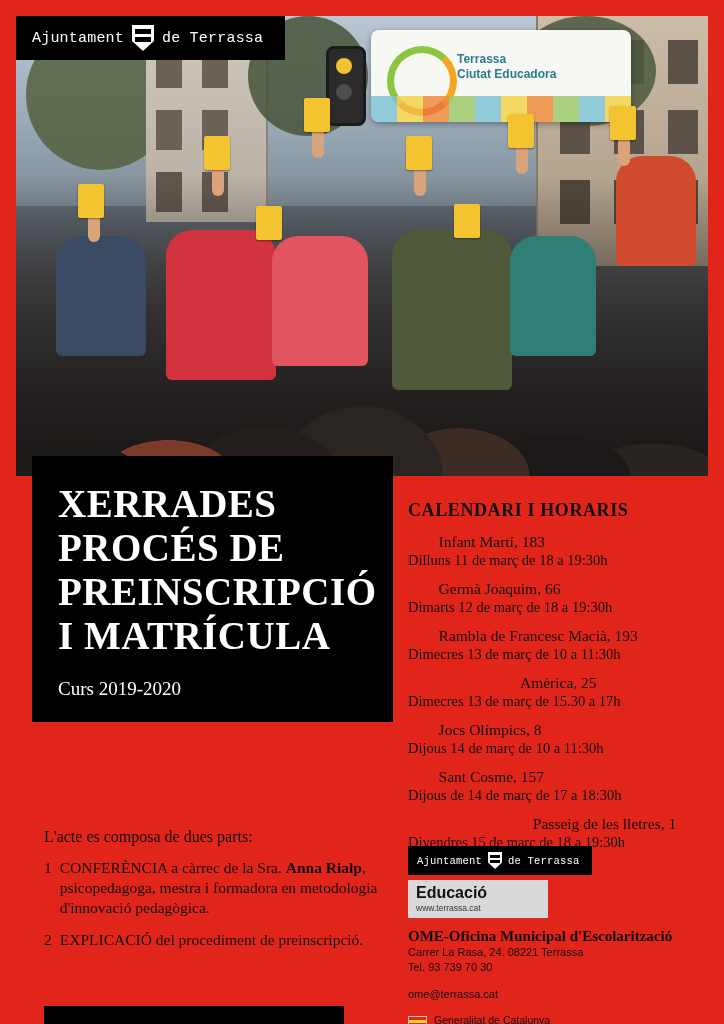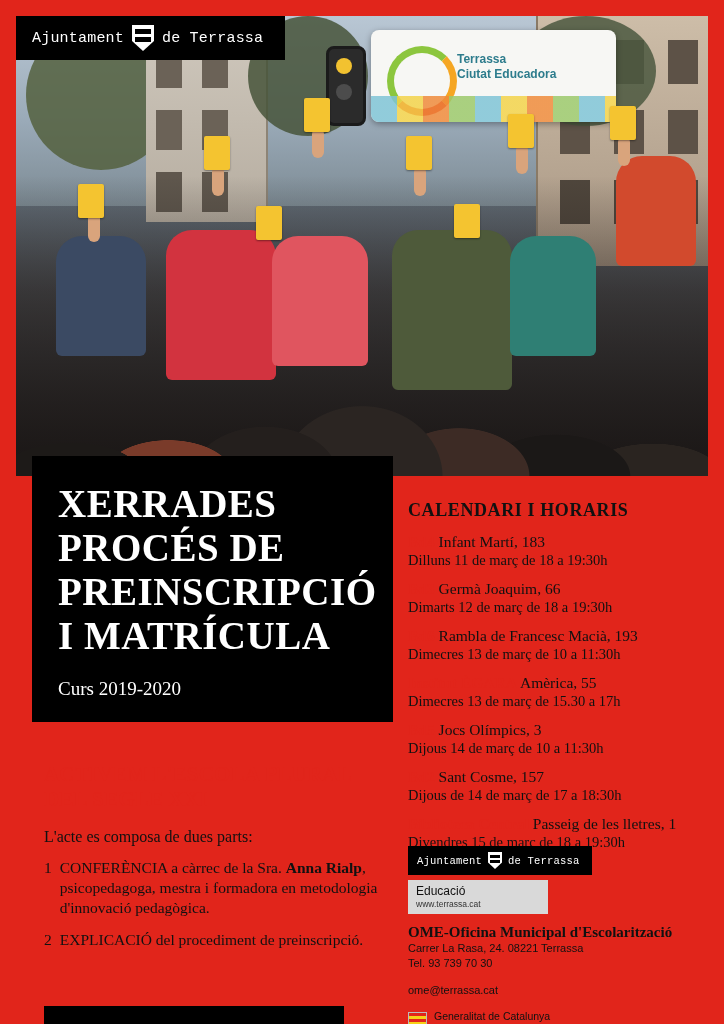--- a/index.html
+++ b/index.html
@@ -72,24 +72,23 @@
   .traffic {
     position:absolute; left: 310px; top: 30px; width: 34px; height: 74px;
     background:#2b2b2b; border-radius: 8px; border: 3px solid #1b1b1b;
   }
   .traffic::after{
     content:""; position:absolute; left:7px; top:9px; width:16px; height:16px;
     border-radius:50%; background:#f2c230;
     box-shadow: 0 26px 0 #4c4c4c;
   }
   .banner {
-    position:absolute; left: 355px; top: 14px; width: 208px; height: 92px;
+    position:absolute; left: 355px; top: 14px; width: 260px; height: 92px;
     background: #f7f7f4; border-radius: 8px; box-shadow: 0 2px 6px rgba(0,0,0,.35);
     overflow:hidden;
-    padding-left:37px;
   }
   .banner-txt {
     position:absolute; left: 86px; top: 22px;
     font-size: 12px; color: #2d7c8c; font-weight: bold; line-height: 15px;
     font-family: "Liberation Sans", sans-serif;
   }
   .banner-swirl {
     position:absolute; left: 16px; top: 16px; width: 56px; height: 56px;
     border: 7px solid #8cc63e; border-radius: 50%;
     border-right-color: #f5a623; border-bottom-color: #e1251b;
@@ -273,21 +272,21 @@
   .aj-mini .logo-shield { width: 14px; height: 17px; }
   .aj-mini .logo-shield::after{ left:2px; top:3px; width:10px; height:3px; box-shadow: 0 5px 0 #000; }
 
   .edu-box {
     margin-top: 5px;
     width: 124px;
     background: #d9d9d9;
     padding: 4px 8px 5px 8px;
     font-family: "Liberation Sans", sans-serif;
   }
-  .edu-box .edu-t { font-size: 12px; font-weight: normal; color: #111; }
+  .edu-box .edu-t { font-size: 16px; font-weight: bold; color: #111; }
   .edu-box .edu-s { font-size: 8.5px; color: #333; margin-top: 1px; }
 
   .ome-title {
     margin-top: 10px;
     font-family: "Liberation Serif", serif;
     font-weight: bold;
     font-size: 15px;
     color: #111;
   }
   .ome-line {
@@ -419,29 +418,29 @@
       <div class="sched-head">
         <span class="sched-code">Bd6</span>
         <span class="sched-addr">Rambla de Francesc Macià, 193</span>
       </div>
       <div class="sched-when">Dimecres 13 de març de 10 a 11:30h</div>
     </div>
 
     <div class="sched-item">
       <div class="sched-head">
         <span class="sched-code">Institut ÈGARA</span>
-        <span class="sched-addr">Amèrica, 55</span>
+        <span class="sched-addr">Amèrica, 25</span>
       </div>
       <div class="sched-when">Dimecres 13 de març de 15.30 a 17h</div>
     </div>
 
     <div class="sched-item">
       <div class="sched-head">
         <span class="sched-code">Bd5</span>
-        <span class="sched-addr">Jocs Olímpics, 3</span>
+        <span class="sched-addr">Jocs Olímpics, 8</span>
       </div>
       <div class="sched-when">Dijous 14 de març de 10 a 11:30h</div>
     </div>
 
     <div class="sched-item">
       <div class="sched-head">
         <span class="sched-code">Bd2</span>
         <span class="sched-addr">Sant Cosme, 157</span>
       </div>
       <div class="sched-when">Dijous de 14 de març de 17 a 18:30h</div>

